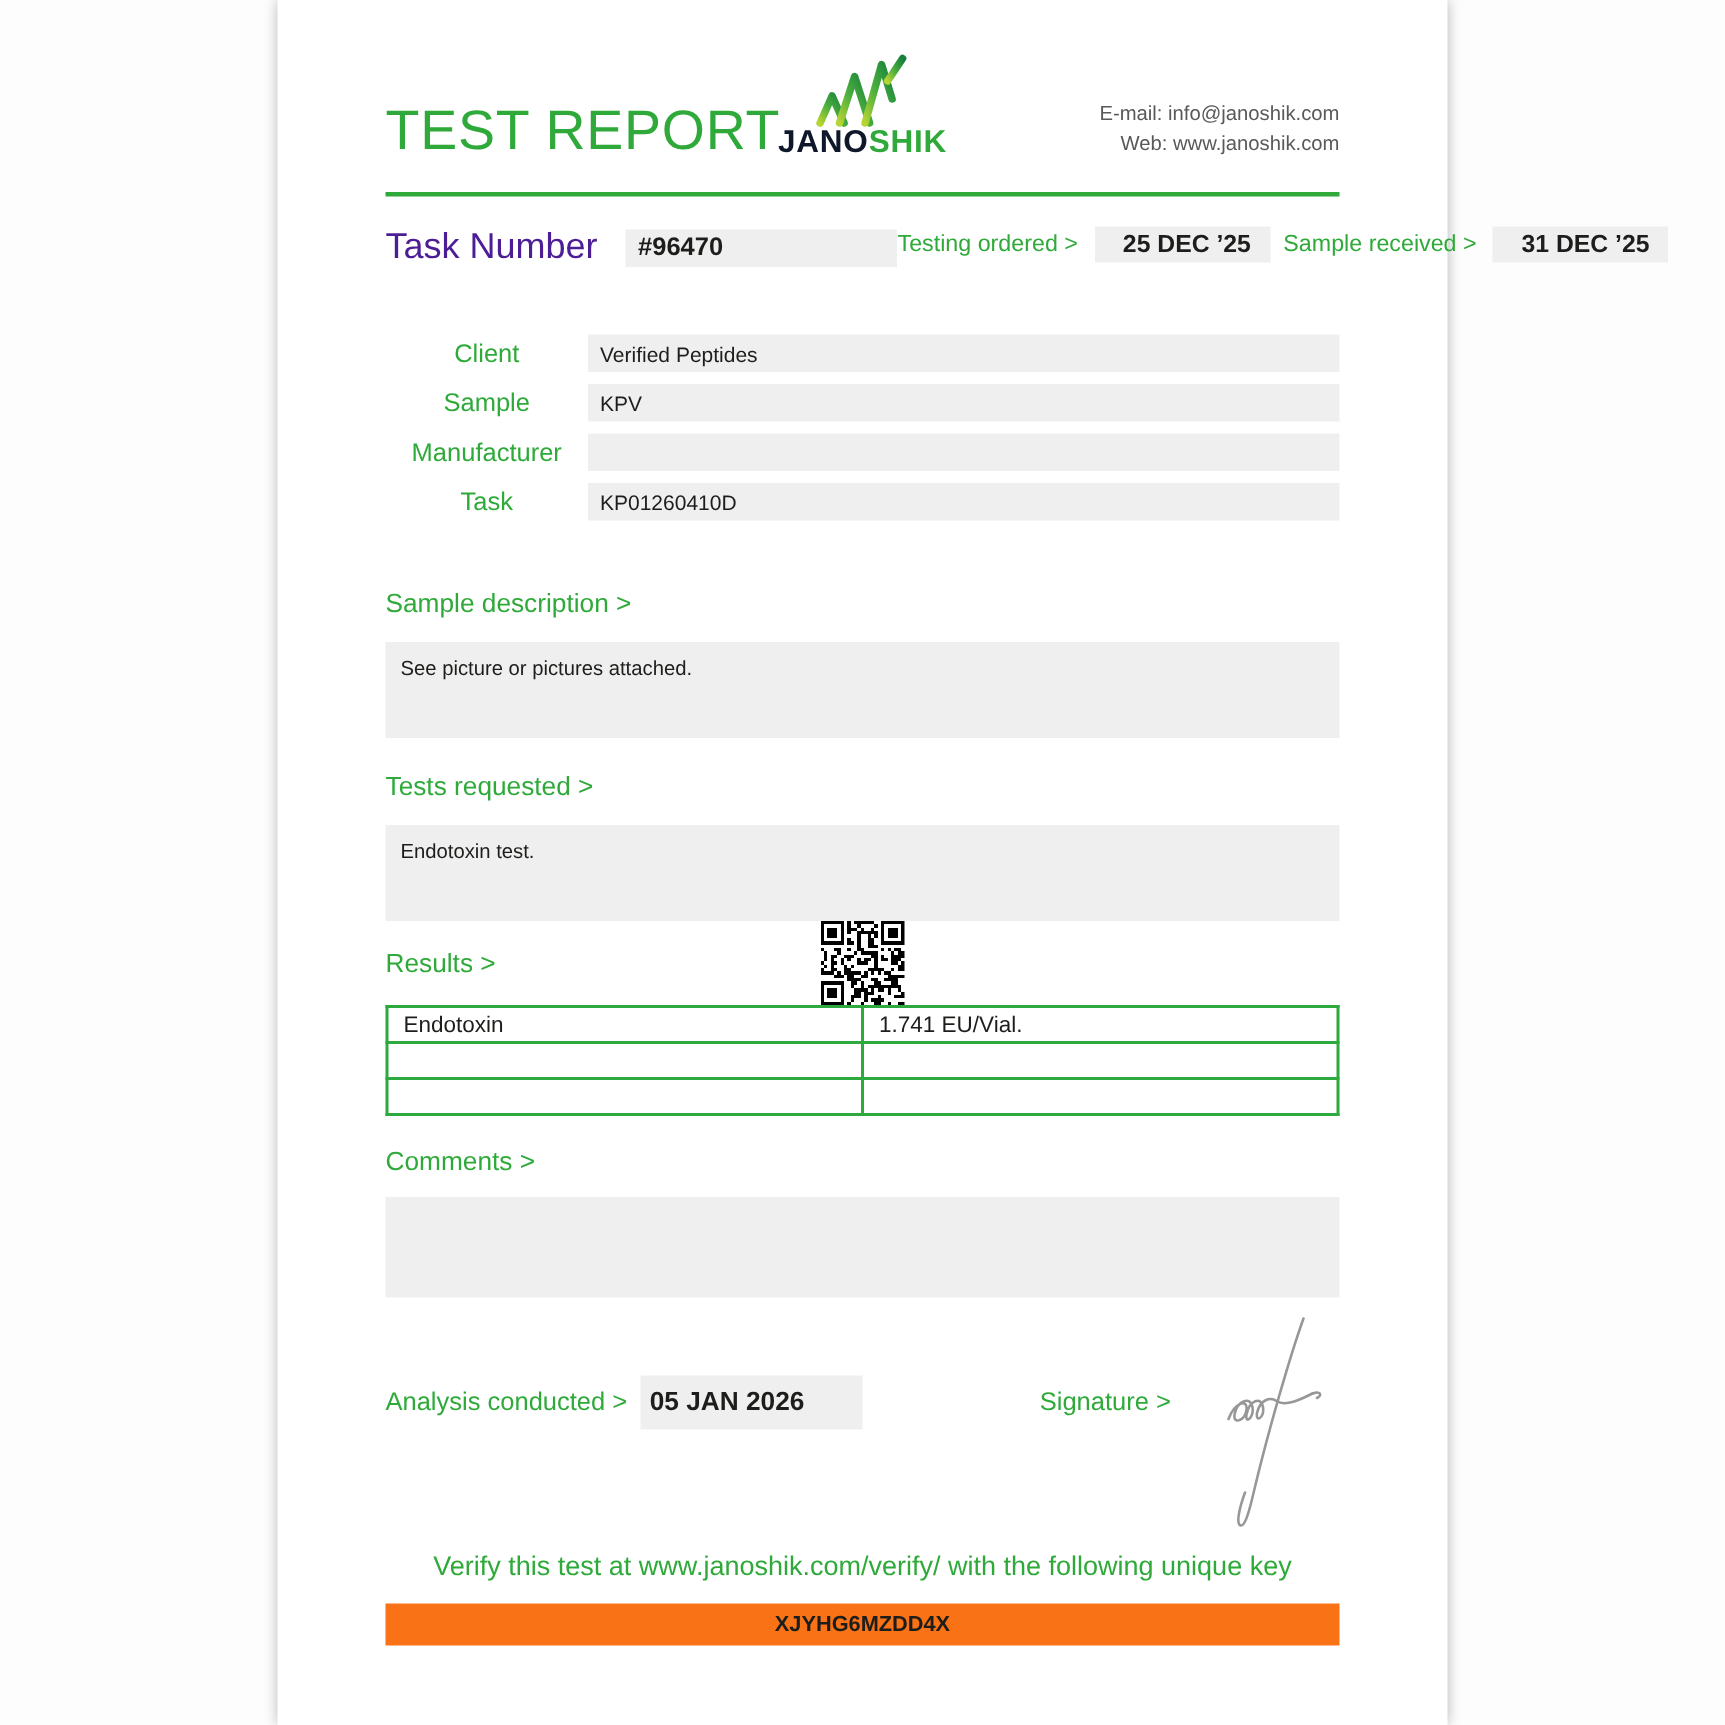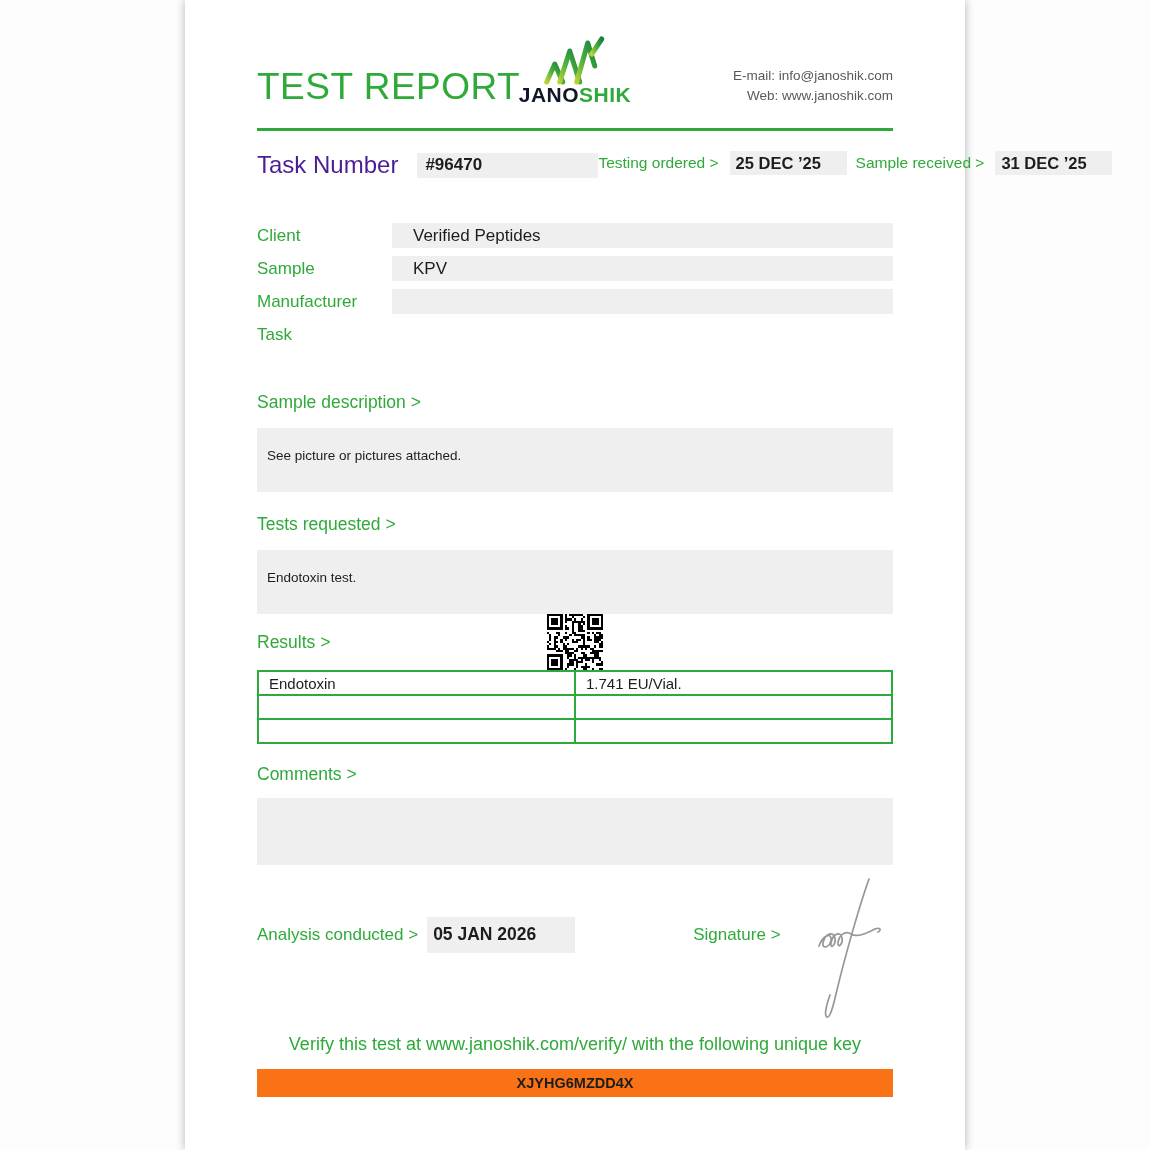--- a/index.html
+++ b/index.html
@@ -22,30 +22,30 @@
   .contact { position:absolute; right:0; top:66px; text-align:right; font-size:13.5px; line-height:1.5; color:#58595b; }
   .header-divider { position:absolute; left:0; right:0; bottom:0; height:3px; background:#2faa3a; }
   
   .task-row { margin-top:20px; display:flex; justify-content:space-between; align-items:flex-start; }
   .task-left { display:flex; align-items:center; }
   .task-label { color:#4c1d95; font-size:24px; white-space:nowrap; }
   .task-value { width:181px; height:25px; background:#efefef; margin-left:19px; font-size:17px; font-weight:600; display:flex; align-items:center; padding-left:8px; }
   .dates { display:flex; flex-direction:row; gap:9px; }
   .date-row { display:flex; align-items:center; justify-content:flex-end; }
   .date-label { color:#2faa3a; font-size:15.5px; margin-right:11px; white-space:nowrap; }
-  .date-value { width:117px; height:24px; background:#efefef; font-size:16.5px; font-weight:600; display:flex; align-items:center; padding-left:6px; }
+  .date-value { width:117px; height:24px; background:#efefef; font-size:16.5px; font-weight:600; display:flex; align-items:center; padding-left:19px; }
   
   .info { margin-top:44px; display:flex; flex-direction:column; gap:8px; }
-  .info-row { display:flex; align-items:center; height:25px; }
+  .info-row { display:flex; align-items:center; height:25px;text-align:center; }
   .info-label { width:135px; color:#2faa3a; font-size:17px; flex:0 0 135px; }
-  .info-value { flex:1; background:#efefef; height:25px; font-size:17px; display:flex; align-items:center; padding-left:21px; }
+  .info-value { flex:1; background:#efefef; height:25px; font-size:14px; display:flex; align-items:center; padding-left:8px; }
   
   .sec-head { color:#2faa3a; font-size:17.5px; line-height:22px; }
   .h-sample { margin-top:44px; }
-  .gray-box { background:#efefef; font-size:13.5px; padding:20px 10px; }
+  .gray-box { background:#efefef; font-size:13.5px; padding:10px 10px; }
   .box-sample { margin-top:15px; height:64px; }
   .h-tests { margin-top:21px; }
   .box-tests { margin-top:15px; height:64px; }
   
   .results-zone { position:relative; height:56px; }
   .results-zone .sec-head { position:absolute; left:0; top:17px; }
   .qr { position:absolute; left:50%; transform:translateX(-50%); top:0; width:56px; height:56px; }
   .results-table { width:100%; border-collapse:collapse; table-layout:fixed; }
   .results-table td { border:2px solid #2caa3e; height:24px; font-size:15px; padding:0 0 0 10px; }
   
@@ -122,20 +122,21 @@
       <div class="info-row">
         <span class="info-label">Sample</span>
         <span class="info-value">KPV</span>
       </div>
       <div class="info-row">
         <span class="info-label">Manufacturer</span>
         <span class="info-value"></span>
       </div>
       <div class="info-row">
         <span class="info-label">Task</span>
+        <span class="info-value">KP01260410D</span>
       </div>
     </div>
 
     <div class="sec-head h-sample">Sample description &gt;</div>
     <div class="gray-box box-sample">See picture or pictures attached.</div>
 
     <div class="sec-head h-tests">Tests requested &gt;</div>
     <div class="gray-box box-tests">Endotoxin test.</div>
 
     <div class="results-zone">

